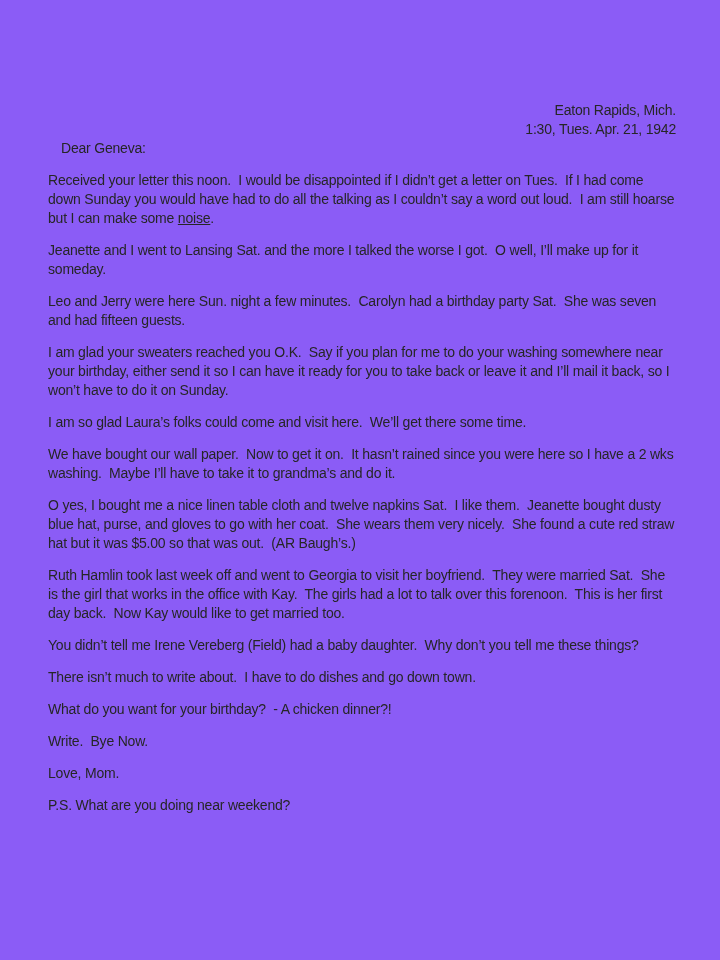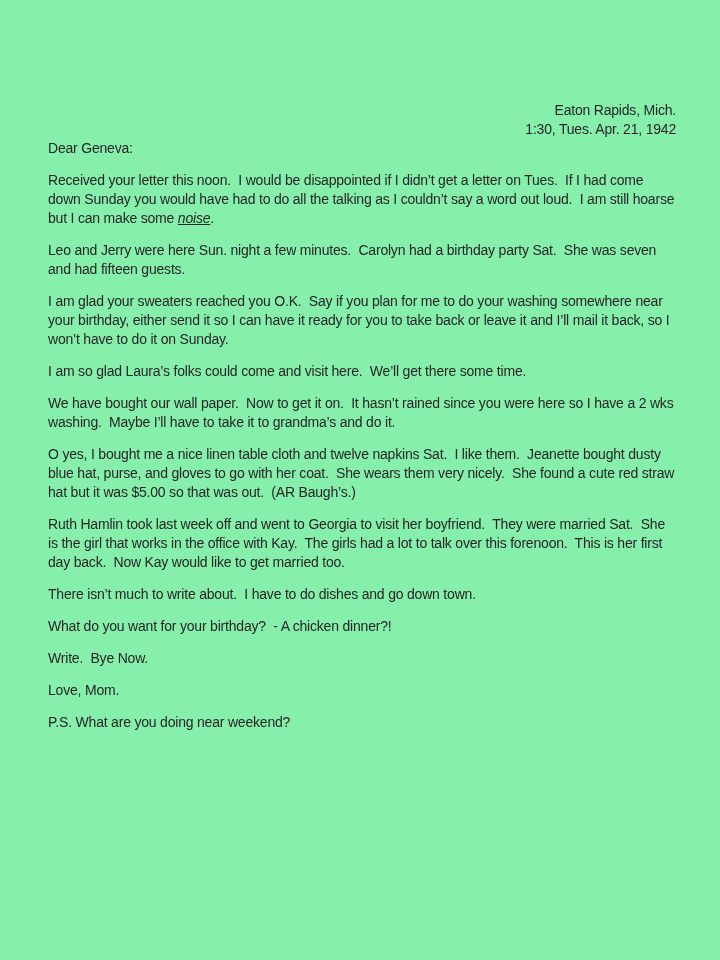--- a/index.html
+++ b/index.html
@@ -5,64 +5,65 @@
   html, body {
     margin: 0;
     padding: 0;
     background: #ffffff;
   }
   .page {
     position: relative;
     width: 720px;
     height: 960px;
     box-sizing: border-box;
-    background: #86efac;
+    background: #8b5cf6;
     padding: 101px 44px 0 48px;
     font-family: "Liberation Sans", sans-serif;
     font-size: 14px;
     line-height: 19px;
     letter-spacing: -0.2px;
     color: #262626;
     overflow: hidden;
   }
   .header-block {
     text-align: right;
   }
   .salutation {
-    margin: 0 0 13px 0;
+    margin: 0 0 13px 13px;
   }
   .para {
     margin: 0 0 13px 0;
     white-space: pre-wrap;
   }
   .closing {
     text-align: left;
     margin: 0 0 13px 0;
   }
   .underline {
     text-decoration: underline;
-    font-style: italic;
   }
 </style>
 </head>
 <body>
 
 <div class="page">
   <div class="header-block">
     <div>Eaton Rapids, Mich.</div>
     <div>1:30, Tues. Apr. 21, 1942</div>
   </div>
   <div class="salutation">Dear Geneva:</div>
   <div>
       <div class="para"><span>Received your letter this noon.  I would be disappointed if I didn’t get a letter on Tues.  If I had come down Sunday you would have had to do all the talking as I couldn’t say a word out loud.  I am still hoarse but I can make some </span><span class="underline">noise</span><span>.</span></div>
+      <div class="para"><span>Jeanette and I went to Lansing Sat. and the more I talked the worse I got.  O well, I’ll make up for it someday.</span></div>
       <div class="para"><span>Leo and Jerry were here Sun. night a few minutes.  Carolyn had a birthday party Sat.  She was seven and had fifteen guests.</span></div>
       <div class="para"><span>I am glad your sweaters reached you O.K.  Say if you plan for me to do your washing somewhere near your birthday, either send it so I can have it ready for you to take back or leave it and I’ll mail it back, so I won’t have to do it on Sunday.</span></div>
       <div class="para"><span>I am so glad Laura’s folks could come and visit here.  We’ll get there some time.</span></div>
       <div class="para"><span>We have bought our wall paper.  Now to get it on.  It hasn’t rained since you were here so I have a 2 wks washing.  Maybe I’ll have to take it to grandma’s and do it.</span></div>
       <div class="para"><span>O yes, I bought me a nice linen table cloth and twelve napkins Sat.  I like them.  Jeanette bought dusty blue hat, purse, and gloves to go with her coat.  She wears them very nicely.  She found a cute red straw hat but it was $5.00 so that was out.  (AR Baugh’s.)</span></div>
       <div class="para"><span>Ruth Hamlin took last week off and went to Georgia to visit her boyfriend.  They were married Sat.  She is the girl that works in the office with Kay.  The girls had a lot to talk over this forenoon.  This is her first day back.  Now Kay would like to get married too.</span></div>
+      <div class="para"><span>You didn’t tell me Irene Vereberg (Field) had a baby daughter.  Why don’t you tell me these things?</span></div>
       <div class="para"><span>There isn’t much to write about.  I have to do dishes and go down town.</span></div>
       <div class="para"><span>What do you want for your birthday?  - A chicken dinner?!</span></div>
       <div class="para"><span>Write.  Bye Now.</span></div>
     </div>
   <div class="closing">Love, Mom.</div>
   <div>P.S. What are you doing near weekend?</div>
 </div>
 
 </body></html>

